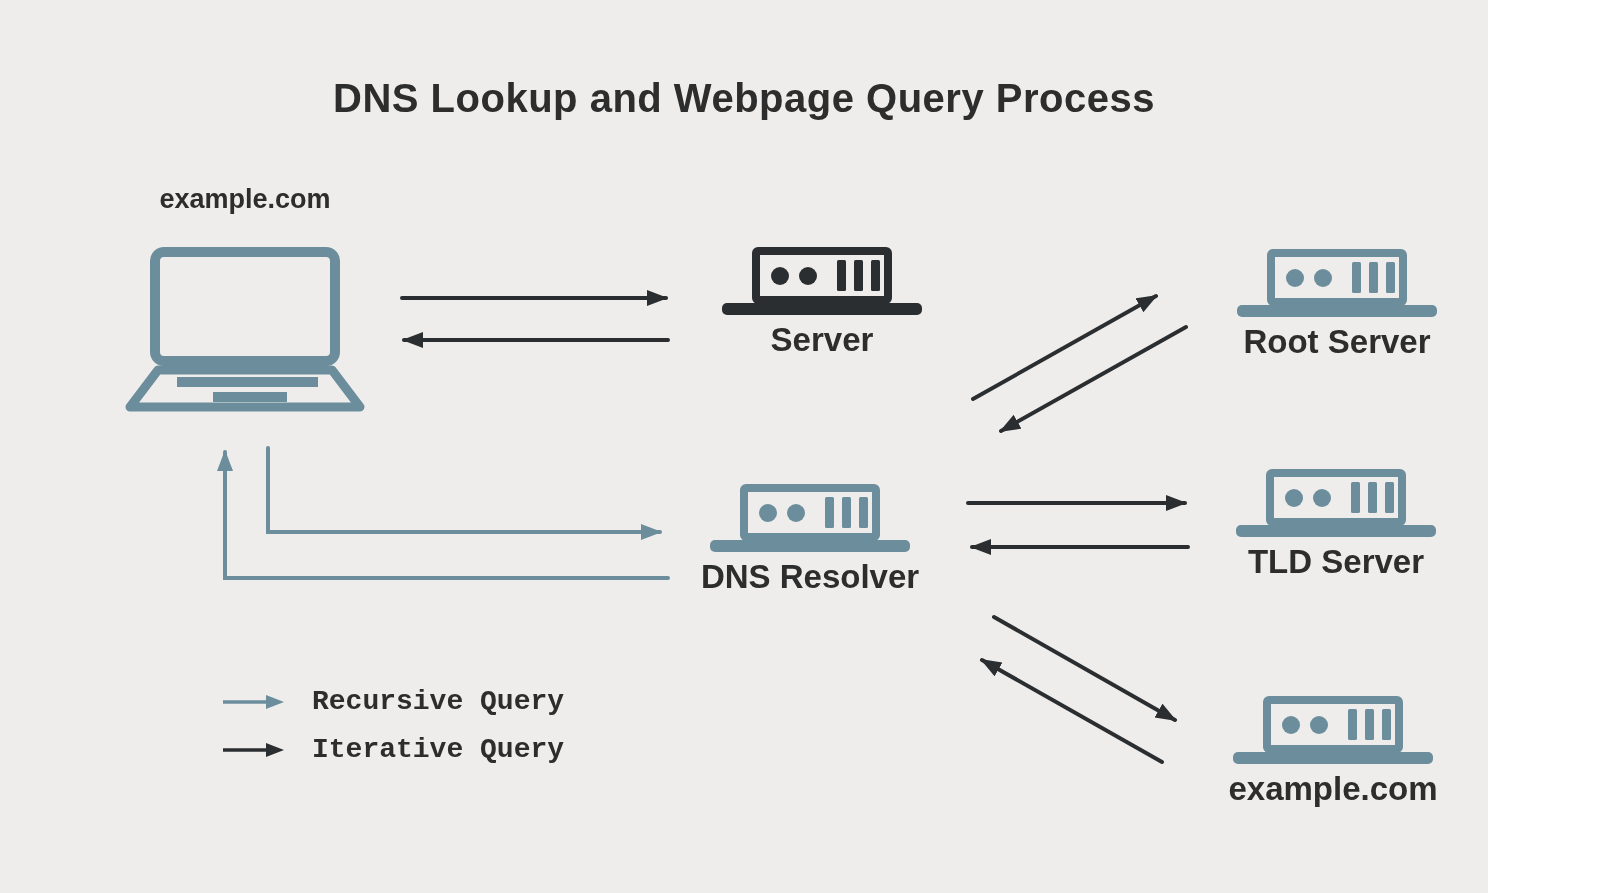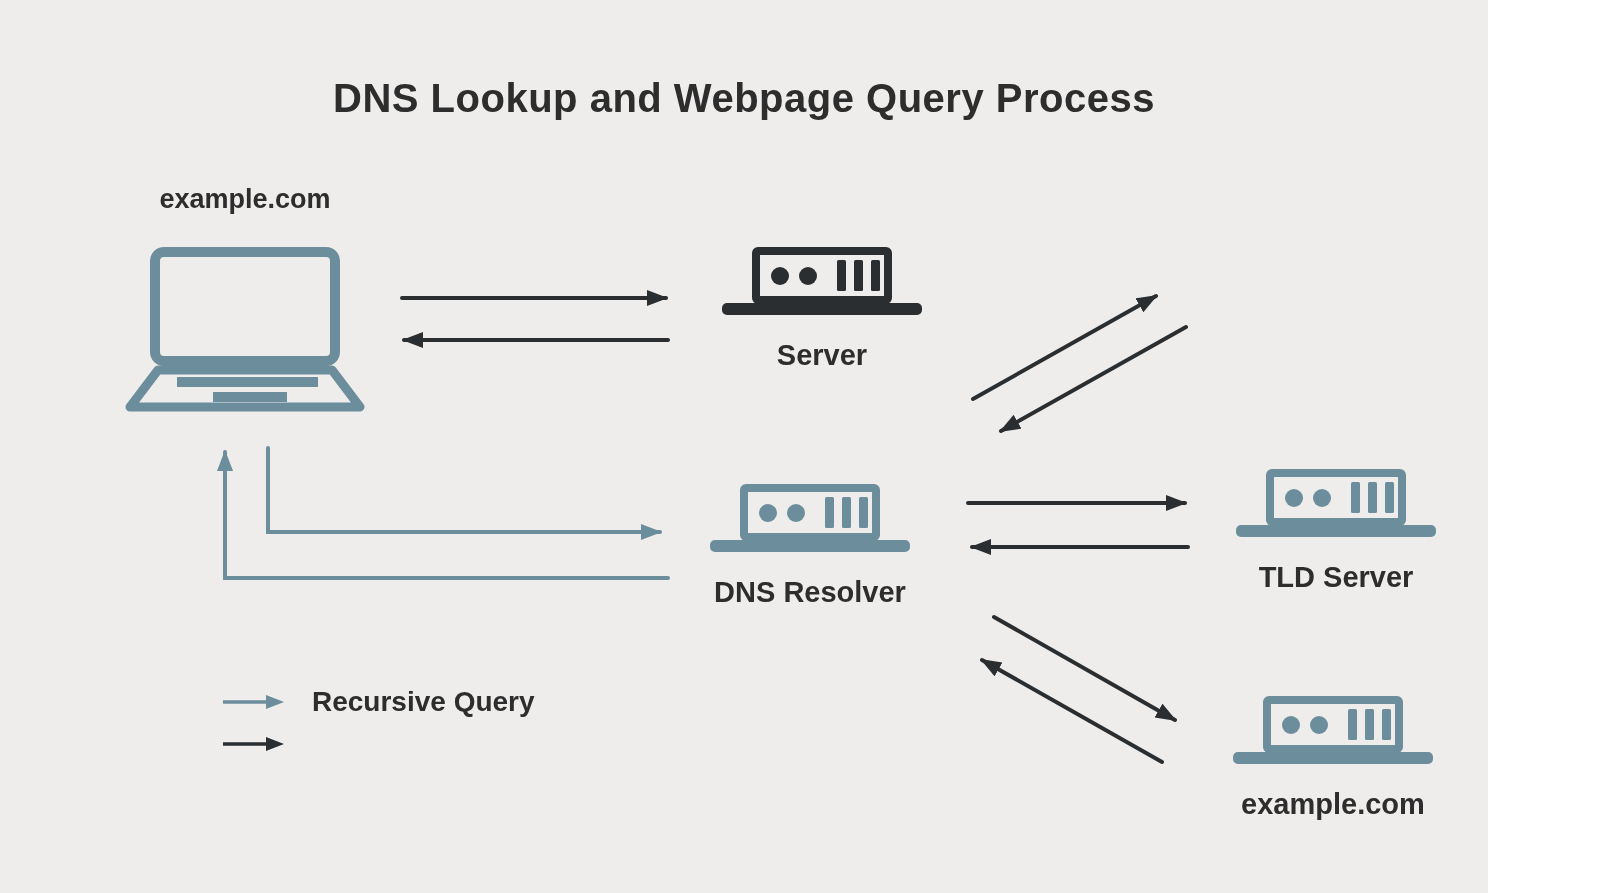--- a/index.html
+++ b/index.html
@@ -29,40 +29,41 @@
     width: 1600px;
     height: 893px;
   }
   .node {
     position: absolute;
     display: flex;
     flex-direction: column;
     align-items: center;
   }
   .node .node-label {
-    font-size: 29px;
+    font-size: 33px;
     font-weight: 600;
     color: var(--c-text, #2d2d2d);
-    margin-top: 22px;
+    margin-top: 4px;
     white-space: nowrap;
   }
   .client-node .node-label {
     margin-top: 0;
     margin-bottom: 16px;
     font-size: 27px;
   }
   .ic-teal { color: var(--c-recursive, #6b8d9c); }
   .ic-dark { color: var(--c-iterative, #2b2e30); }
   .legend {
     position: absolute;
     left: 220px;
     top: 686px;
     display: flex;
     flex-direction: column;
     gap: 17px;
+    font-family: Liberation Mono, monospace;
   }
   .legend-row {
     display: flex;
     align-items: center;
     gap: 26px;
   }
   .legend-row .legend-label {
     font-size: 28px;
     font-weight: 600;
     color: var(--c-text, #2d2d2d);
@@ -118,20 +119,32 @@
       <circle cx="58" cy="33" r="9" fill="currentColor"></circle>
       <circle cx="86" cy="33" r="9" fill="currentColor"></circle>
       <rect x="115" y="17" width="9" height="31" rx="1.5" fill="currentColor"></rect>
       <rect x="132" y="17" width="9" height="31" rx="1.5" fill="currentColor"></rect>
       <rect x="149" y="17" width="9" height="31" rx="1.5" fill="currentColor"></rect>
       <rect x="0" y="60" width="200" height="12" rx="5" fill="currentColor"></rect>
     </svg>
     <div class="node-label">Server</div>
   </div>
 
+  <div class="node" style="left:1237px; top:245px; width:200px;">
+    <svg width="200" height="74" viewBox="0 0 200 74" class="ic-teal">
+      <rect x="34" y="8" width="132" height="49" rx="2" fill="none" stroke="currentColor" stroke-width="8"></rect>
+      <circle cx="58" cy="33" r="9" fill="currentColor"></circle>
+      <circle cx="86" cy="33" r="9" fill="currentColor"></circle>
+      <rect x="115" y="17" width="9" height="31" rx="1.5" fill="currentColor"></rect>
+      <rect x="132" y="17" width="9" height="31" rx="1.5" fill="currentColor"></rect>
+      <rect x="149" y="17" width="9" height="31" rx="1.5" fill="currentColor"></rect>
+      <rect x="0" y="60" width="200" height="12" rx="5" fill="currentColor"></rect>
+    </svg>
+    <div class="node-label">Root Server</div>
+  </div>
 
   <div class="node" style="left:710px; top:480px; width:200px;">
     <svg width="200" height="74" viewBox="0 0 200 74" class="ic-teal">
       <rect x="34" y="8" width="132" height="49" rx="2" fill="none" stroke="currentColor" stroke-width="8"></rect>
       <circle cx="58" cy="33" r="9" fill="currentColor"></circle>
       <circle cx="86" cy="33" r="9" fill="currentColor"></circle>
       <rect x="115" y="17" width="9" height="31" rx="1.5" fill="currentColor"></rect>
       <rect x="132" y="17" width="9" height="31" rx="1.5" fill="currentColor"></rect>
       <rect x="149" y="17" width="9" height="31" rx="1.5" fill="currentColor"></rect>
       <rect x="0" y="60" width="200" height="12" rx="5" fill="currentColor"></rect>
@@ -171,16 +184,17 @@
         <line x1="3" y1="9" x2="47" y2="9"></line>
         <polygon points="46,2 64,9 46,16"></polygon>
       </svg>
       <div class="legend-label">Recursive Query</div>
     </div>
     <div class="legend-row">
       <svg width="66" height="18" class="legend-arrow lg-iterative">
         <line x1="3" y1="9" x2="47" y2="9"></line>
         <polygon points="46,2 64,9 46,16"></polygon>
       </svg>
+      <div class="legend-label">Iterative Query</div>
     </div>
   </div>
 
 </div>
 
 </body></html>

